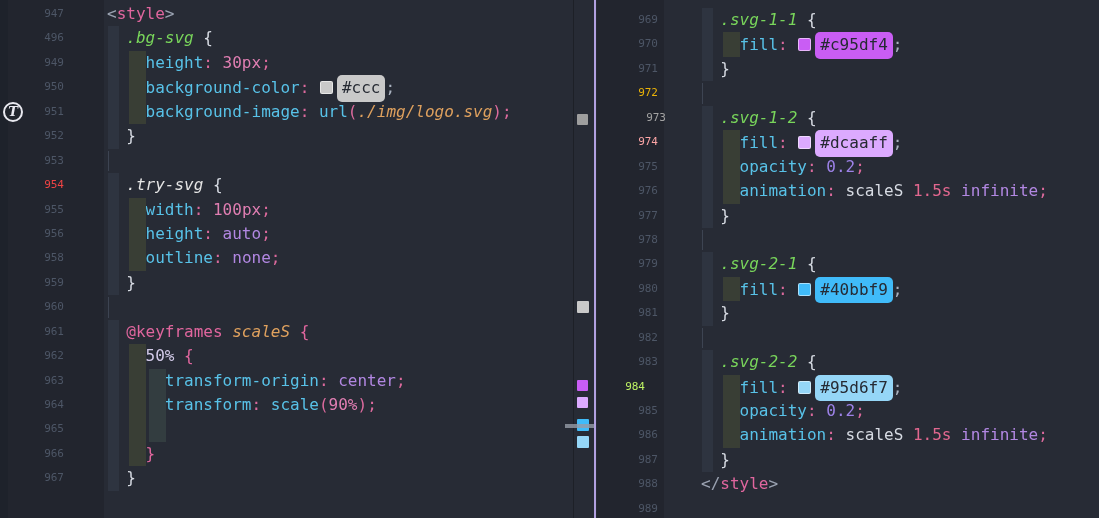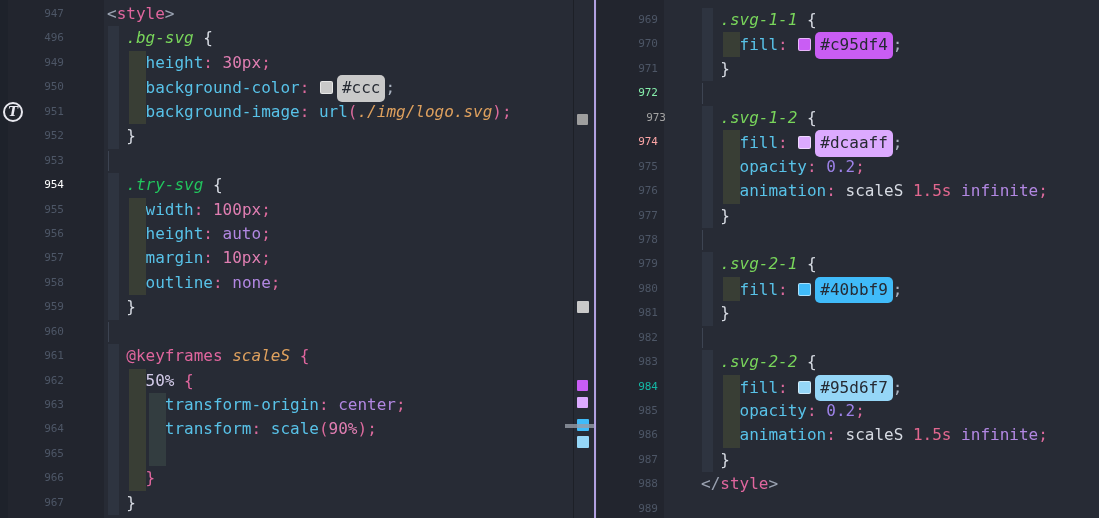--- a/index.html
+++ b/index.html
@@ -71,40 +71,34 @@
           <div class="ibar" style="left: 108px; width: 11px; height: 24.45px; background: rgb(46, 52, 64);"></div>
           <div class="ln" style="left: 18px; width: 46px; color: rgb(77, 86, 102); line-height: 24.45px;">952</div>
           <div class="code" style="left: 107px; line-height: 24.45px;"><span class="tok" style="color: rgb(215, 219, 227);">  </span><span class="tok" style="color: rgb(215, 219, 227);">}</span></div>
         </div>
         <div class="row" style="height: 24.45px;">
           <div class="iguide" style="left: 108px; background: rgb(61, 68, 82);"></div>
           <div class="ln" style="left: 18px; width: 46px; color: rgb(77, 86, 102); line-height: 24.45px;">953</div>
         </div>
         <div class="row" style="height: 24.45px;">
           <div class="ibar" style="left: 108px; width: 11px; height: 24.45px; background: rgb(46, 52, 64);"></div>
-          <div class="ln" style="left: 18px; width: 46px; color: #ffffff; line-height: 24.45px;">954</div>
-          <div class="code" style="left: 107px; line-height: 24.45px;"><span class="tok" style="color: rgb(215, 219, 227);">  </span><span class="tok it" style="color: #22c55e;">.try-svg</span><span class="tok" style="color: rgb(215, 219, 227);"> </span><span class="tok" style="color: rgb(215, 219, 227);">{</span></div>
+          <div class="ln" style="left: 18px; width: 46px; color: #ef4444; line-height: 24.45px;">954</div>
+          <div class="code" style="left: 107px; line-height: 24.45px;"><span class="tok" style="color: rgb(215, 219, 227);">  </span><span class="tok it" style="color: #e5e5e5;">.try-svg</span><span class="tok" style="color: rgb(215, 219, 227);"> </span><span class="tok" style="color: rgb(215, 219, 227);">{</span></div>
         </div>
         <div class="row" style="height: 24.45px;">
           <div class="ibar" style="left: 108px; width: 11px; height: 24.45px; background: rgb(46, 52, 64);"></div>
           <div class="ibar" style="left: 129.26px; width: 17px; height: 24.45px; background: rgb(57, 62, 53);"></div>
           <div class="ln" style="left: 18px; width: 46px; color: rgb(77, 86, 102); line-height: 24.45px;">955</div>
           <div class="code" style="left: 107px; line-height: 24.45px;"><span class="tok" style="color: rgb(215, 219, 227);">    </span><span class="tok" style="color: rgb(88, 194, 232);">width</span><span class="tok" style="color: rgb(220, 106, 157);">:</span><span class="tok" style="color: rgb(224, 126, 178);"> 100px</span><span class="tok" style="color: rgb(220, 106, 157);">;</span></div>
         </div>
         <div class="row" style="height: 24.45px;">
           <div class="ibar" style="left: 108px; width: 11px; height: 24.45px; background: rgb(46, 52, 64);"></div>
           <div class="ibar" style="left: 129.26px; width: 17px; height: 24.45px; background: rgb(57, 62, 53);"></div>
           <div class="ln" style="left: 18px; width: 46px; color: rgb(77, 86, 102); line-height: 24.45px;">956</div>
           <div class="code" style="left: 107px; line-height: 24.45px;"><span class="tok" style="color: rgb(215, 219, 227);">    </span><span class="tok" style="color: rgb(88, 194, 232);">height</span><span class="tok" style="color: rgb(220, 106, 157);">:</span><span class="tok" style="color: rgb(178, 135, 226);"> auto</span><span class="tok" style="color: rgb(220, 106, 157);">;</span></div>
-        </div>
-        <div class="row" style="height: 24.45px;">
-          <div class="ibar" style="left: 108px; width: 11px; height: 24.45px; background: rgb(46, 52, 64);"></div>
-          <div class="ibar" style="left: 129.26px; width: 17px; height: 24.45px; background: rgb(57, 62, 53);"></div>
-          <div class="ln" style="left: 18px; width: 46px; color: rgb(77, 86, 102); line-height: 24.45px;">957</div>
-          <div class="code" style="left: 107px; line-height: 24.45px;"><span class="tok" style="color: rgb(215, 219, 227);">    </span><span class="tok" style="color: rgb(88, 194, 232);">margin</span><span class="tok" style="color: rgb(220, 106, 157);">:</span><span class="tok" style="color: rgb(224, 126, 178);"> 10px</span><span class="tok" style="color: rgb(220, 106, 157);">;</span></div>
         </div>
         <div class="row" style="height: 24.45px;">
           <div class="ibar" style="left: 108px; width: 11px; height: 24.45px; background: rgb(46, 52, 64);"></div>
           <div class="ibar" style="left: 129.26px; width: 17px; height: 24.45px; background: rgb(57, 62, 53);"></div>
           <div class="ln" style="left: 18px; width: 46px; color: rgb(77, 86, 102); line-height: 24.45px;">958</div>
           <div class="code" style="left: 107px; line-height: 24.45px;"><span class="tok" style="color: rgb(215, 219, 227);">    </span><span class="tok" style="color: rgb(88, 194, 232);">outline</span><span class="tok" style="color: rgb(220, 106, 157);">:</span><span class="tok" style="color: rgb(178, 135, 226);"> none</span><span class="tok" style="color: rgb(220, 106, 157);">;</span></div>
         </div>
         <div class="row" style="height: 24.45px;">
           <div class="ibar" style="left: 108px; width: 11px; height: 24.45px; background: rgb(46, 52, 64);"></div>
           <div class="ln" style="left: 18px; width: 46px; color: rgb(77, 86, 102); line-height: 24.45px;">959</div>
@@ -183,21 +177,21 @@
           <div class="ln" style="left: 15px; width: 46px; color: rgb(77, 86, 102); line-height: 24.45px;">970</div>
           <div class="code" style="left: 104px; line-height: 24.45px;"><span class="tok" style="color: rgb(215, 219, 227);">    </span><span class="tok" style="color: rgb(88, 194, 232);">fill</span><span class="tok" style="color: rgb(220, 106, 157);">:</span><span class="tok" style="color: rgb(215, 219, 227);"> </span><span class="swatch" style="background: rgb(201, 93, 244);"></span><span class="pill" style="background: rgb(201, 93, 244); color: rgb(38, 42, 51);">#c95df4</span><span class="tok" style="color: rgb(170, 178, 192);">;</span></div>
         </div>
         <div class="row" style="height: 24.45px;">
           <div class="ibar" style="left: 105px; width: 11px; height: 24.45px; background: rgb(46, 52, 64);"></div>
           <div class="ln" style="left: 15px; width: 46px; color: rgb(77, 86, 102); line-height: 24.45px;">971</div>
           <div class="code" style="left: 104px; line-height: 24.45px;"><span class="tok" style="color: rgb(215, 219, 227);">  </span><span class="tok" style="color: rgb(215, 219, 227);">}</span></div>
         </div>
         <div class="row" style="height: 24.45px;">
           <div class="iguide" style="left: 105px; background: rgb(61, 68, 82);"></div>
-          <div class="ln" style="left: 15px; width: 46px; color: #86efac; line-height: 24.45px;">972</div>
+          <div class="ln" style="left: 15px; width: 46px; color: #eab308; line-height: 24.45px;">972</div>
         </div>
         <div class="row" style="height: 24.45px;">
           <div class="ibar" style="left: 105px; width: 11px; height: 24.45px; background: rgb(46, 52, 64);"></div>
           <div class="ln" style="left: 23px; width: 46px; color: #a3a3a3; line-height: 24.45px;">973</div>
           <div class="code" style="left: 104px; line-height: 24.45px;"><span class="tok" style="color: rgb(215, 219, 227);">  </span><span class="tok it" style="color: rgb(121, 214, 91);">.svg-1-2</span><span class="tok" style="color: rgb(215, 219, 227);"> </span><span class="tok" style="color: rgb(215, 219, 227);">{</span></div>
         </div>
         <div class="row" style="height: 24.45px;">
           <div class="ibar" style="left: 105px; width: 11px; height: 24.45px; background: rgb(46, 52, 64);"></div>
           <div class="ibar" style="left: 126.26px; width: 17px; height: 24.45px; background: rgb(57, 62, 53);"></div>
           <div class="ln" style="left: 15px; width: 46px; color: #fca5a5; line-height: 24.45px;">974</div>
@@ -245,21 +239,21 @@
           <div class="ln" style="left: 15px; width: 46px; color: rgb(77, 86, 102); line-height: 24.45px;">982</div>
         </div>
         <div class="row" style="height: 24.45px;">
           <div class="ibar" style="left: 105px; width: 11px; height: 24.45px; background: rgb(46, 52, 64);"></div>
           <div class="ln" style="left: 15px; width: 46px; color: rgb(77, 86, 102); line-height: 24.45px;">983</div>
           <div class="code" style="left: 104px; line-height: 24.45px;"><span class="tok" style="color: rgb(215, 219, 227);">  </span><span class="tok it" style="color: rgb(121, 214, 91);">.svg-2-2</span><span class="tok" style="color: rgb(215, 219, 227);"> </span><span class="tok" style="color: rgb(215, 219, 227);">{</span></div>
         </div>
         <div class="row" style="height: 24.45px;">
           <div class="ibar" style="left: 105px; width: 11px; height: 24.45px; background: rgb(46, 52, 64);"></div>
           <div class="ibar" style="left: 126.26px; width: 17px; height: 24.45px; background: rgb(57, 62, 53);"></div>
-          <div class="ln" style="left: 15px; width: 46px; color: #14b8a6; line-height: 24.45px;">984</div>
+          <div class="ln" style="left: 2px; width: 46px; color: #bef264; line-height: 24.45px;">984</div>
           <div class="code" style="left: 104px; line-height: 24.45px;"><span class="tok" style="color: rgb(215, 219, 227);">    </span><span class="tok" style="color: rgb(88, 194, 232);">fill</span><span class="tok" style="color: rgb(220, 106, 157);">:</span><span class="tok" style="color: rgb(215, 219, 227);"> </span><span class="swatch" style="background: rgb(149, 214, 247);"></span><span class="pill" style="background: rgb(149, 214, 247); color: rgb(38, 42, 51);">#95d6f7</span><span class="tok" style="color: rgb(170, 178, 192);">;</span></div>
         </div>
         <div class="row" style="height: 24.45px;">
           <div class="ibar" style="left: 105px; width: 11px; height: 24.45px; background: rgb(46, 52, 64);"></div>
           <div class="ibar" style="left: 126.26px; width: 17px; height: 24.45px; background: rgb(57, 62, 53);"></div>
           <div class="ln" style="left: 15px; width: 46px; color: rgb(77, 86, 102); line-height: 24.45px;">985</div>
           <div class="code" style="left: 104px; line-height: 24.45px;"><span class="tok" style="color: rgb(215, 219, 227);">    </span><span class="tok" style="color: rgb(88, 194, 232);">opacity</span><span class="tok" style="color: rgb(220, 106, 157);">:</span><span class="tok" style="color: rgb(157, 130, 232);"> 0.2</span><span class="tok" style="color: rgb(220, 106, 157);">;</span></div>
         </div>
         <div class="row" style="height: 24.45px;">
           <div class="ibar" style="left: 105px; width: 11px; height: 24.45px; background: rgb(46, 52, 64);"></div>

